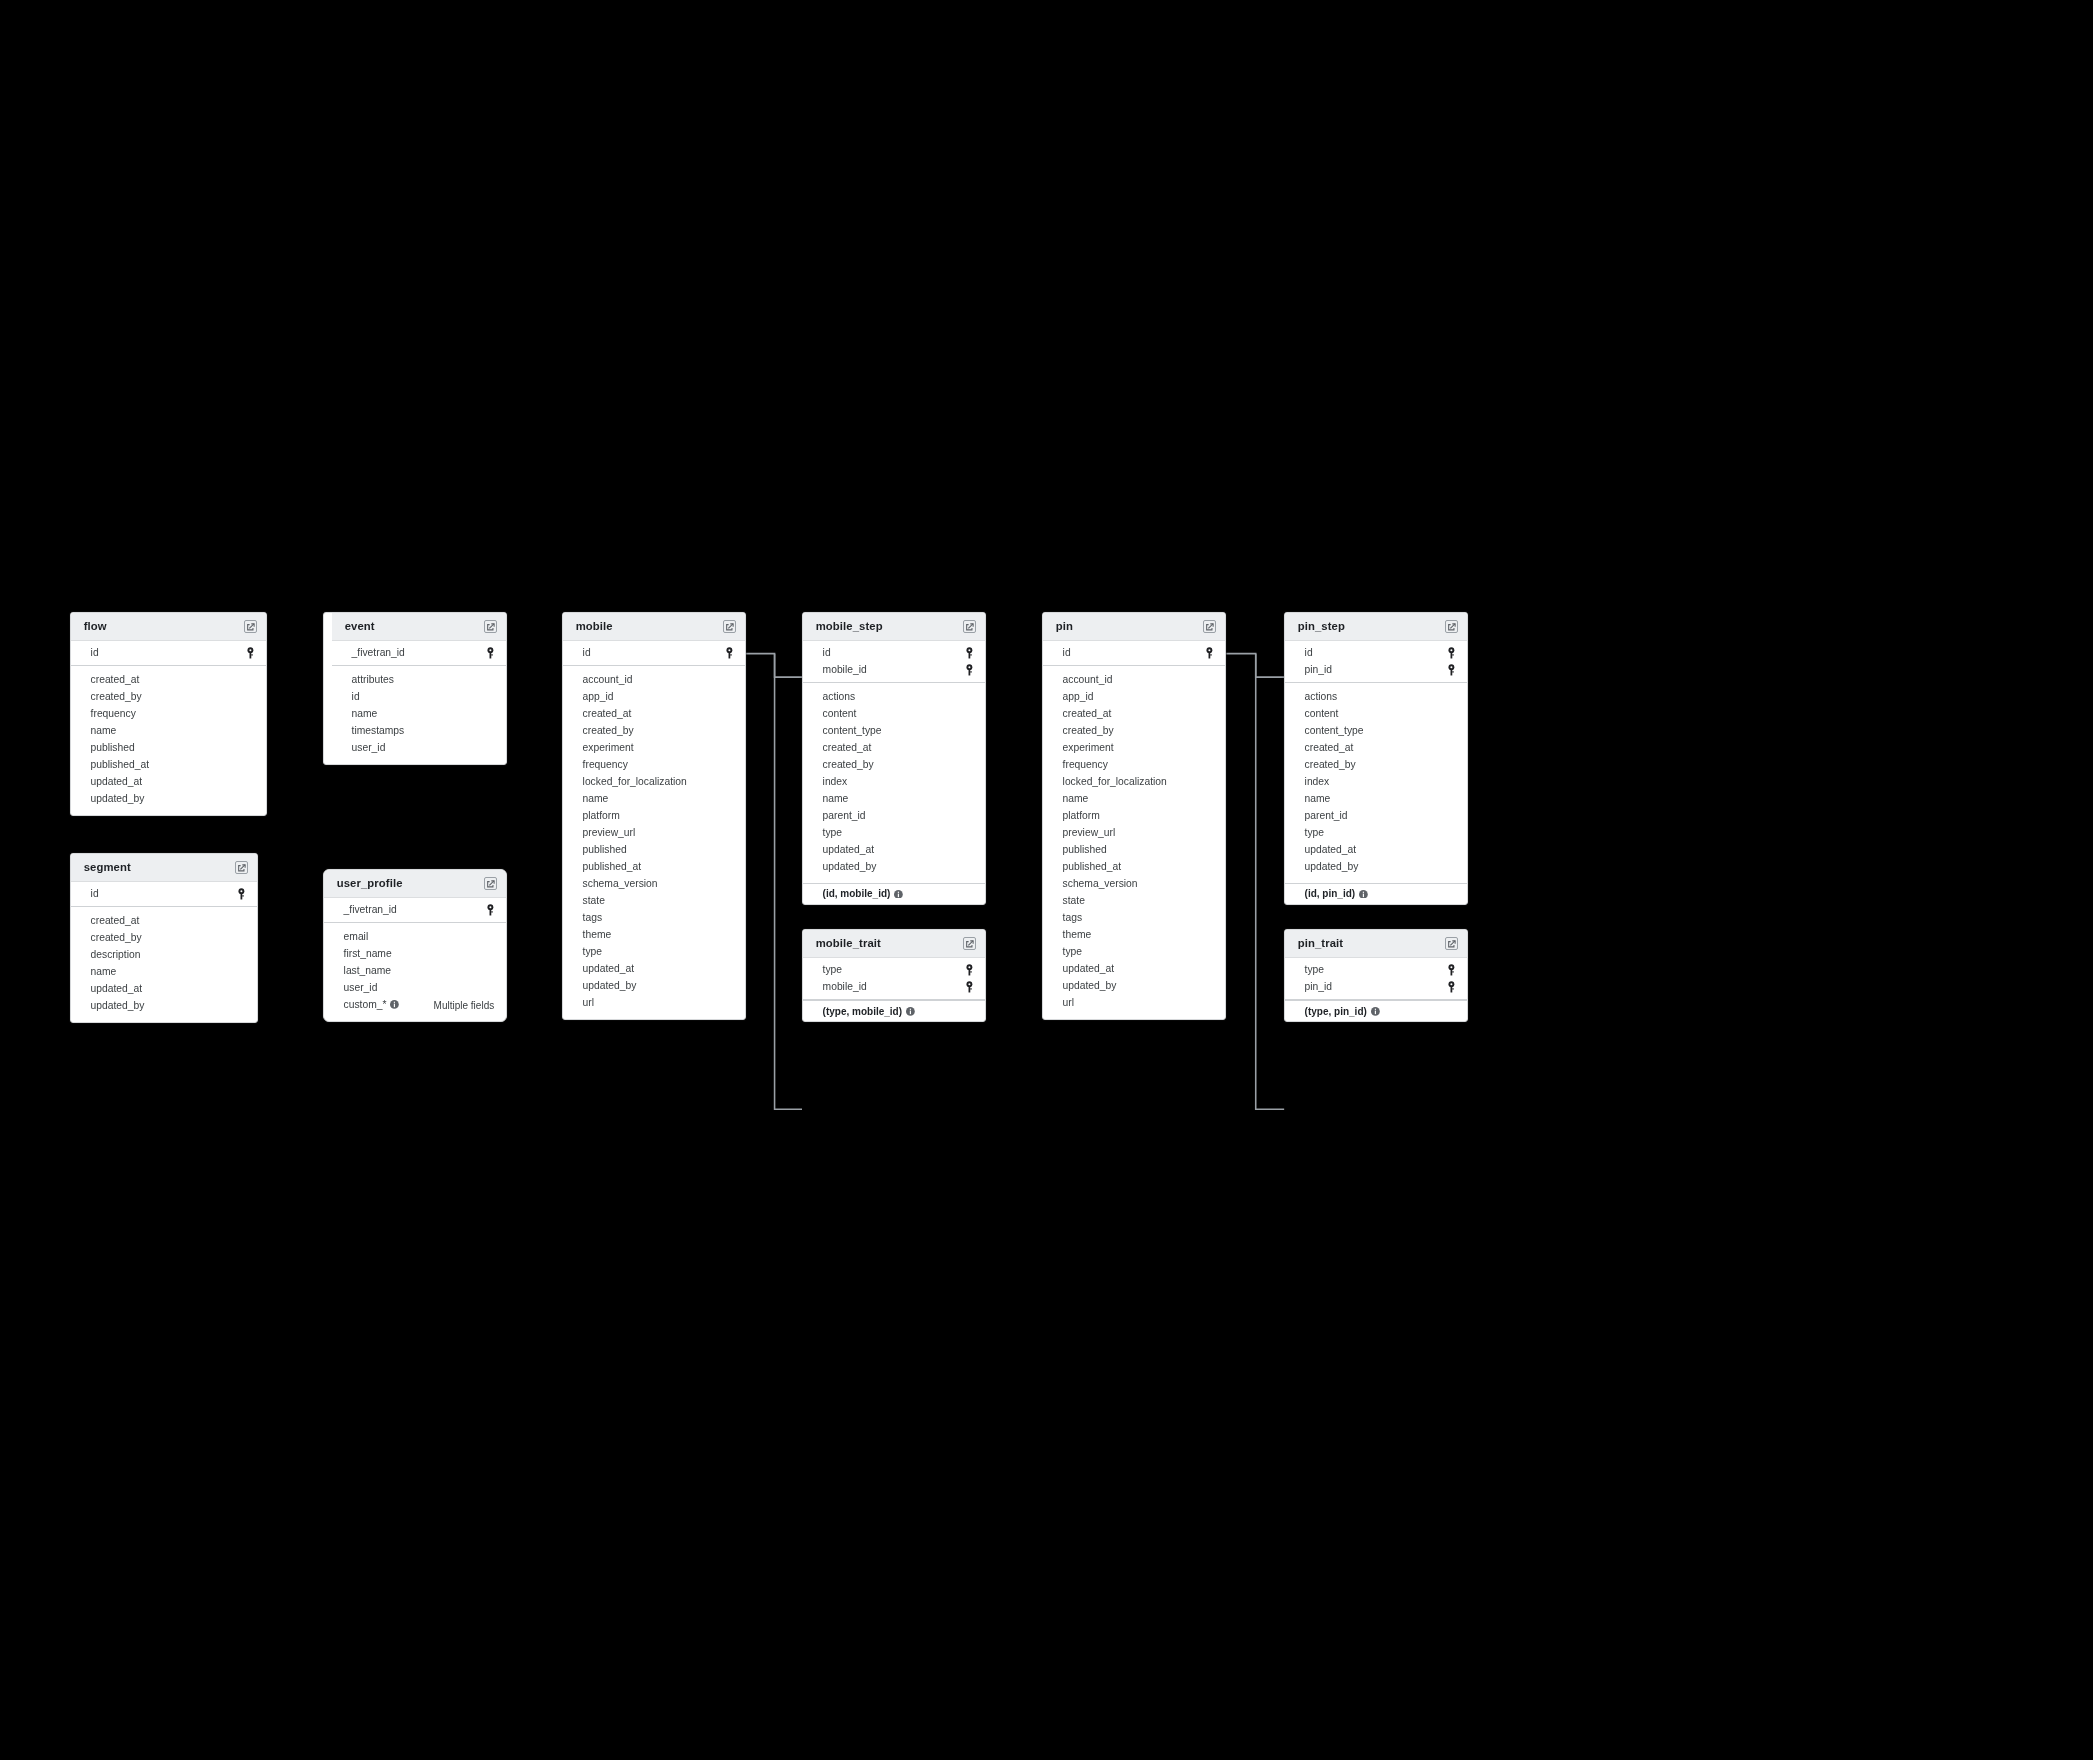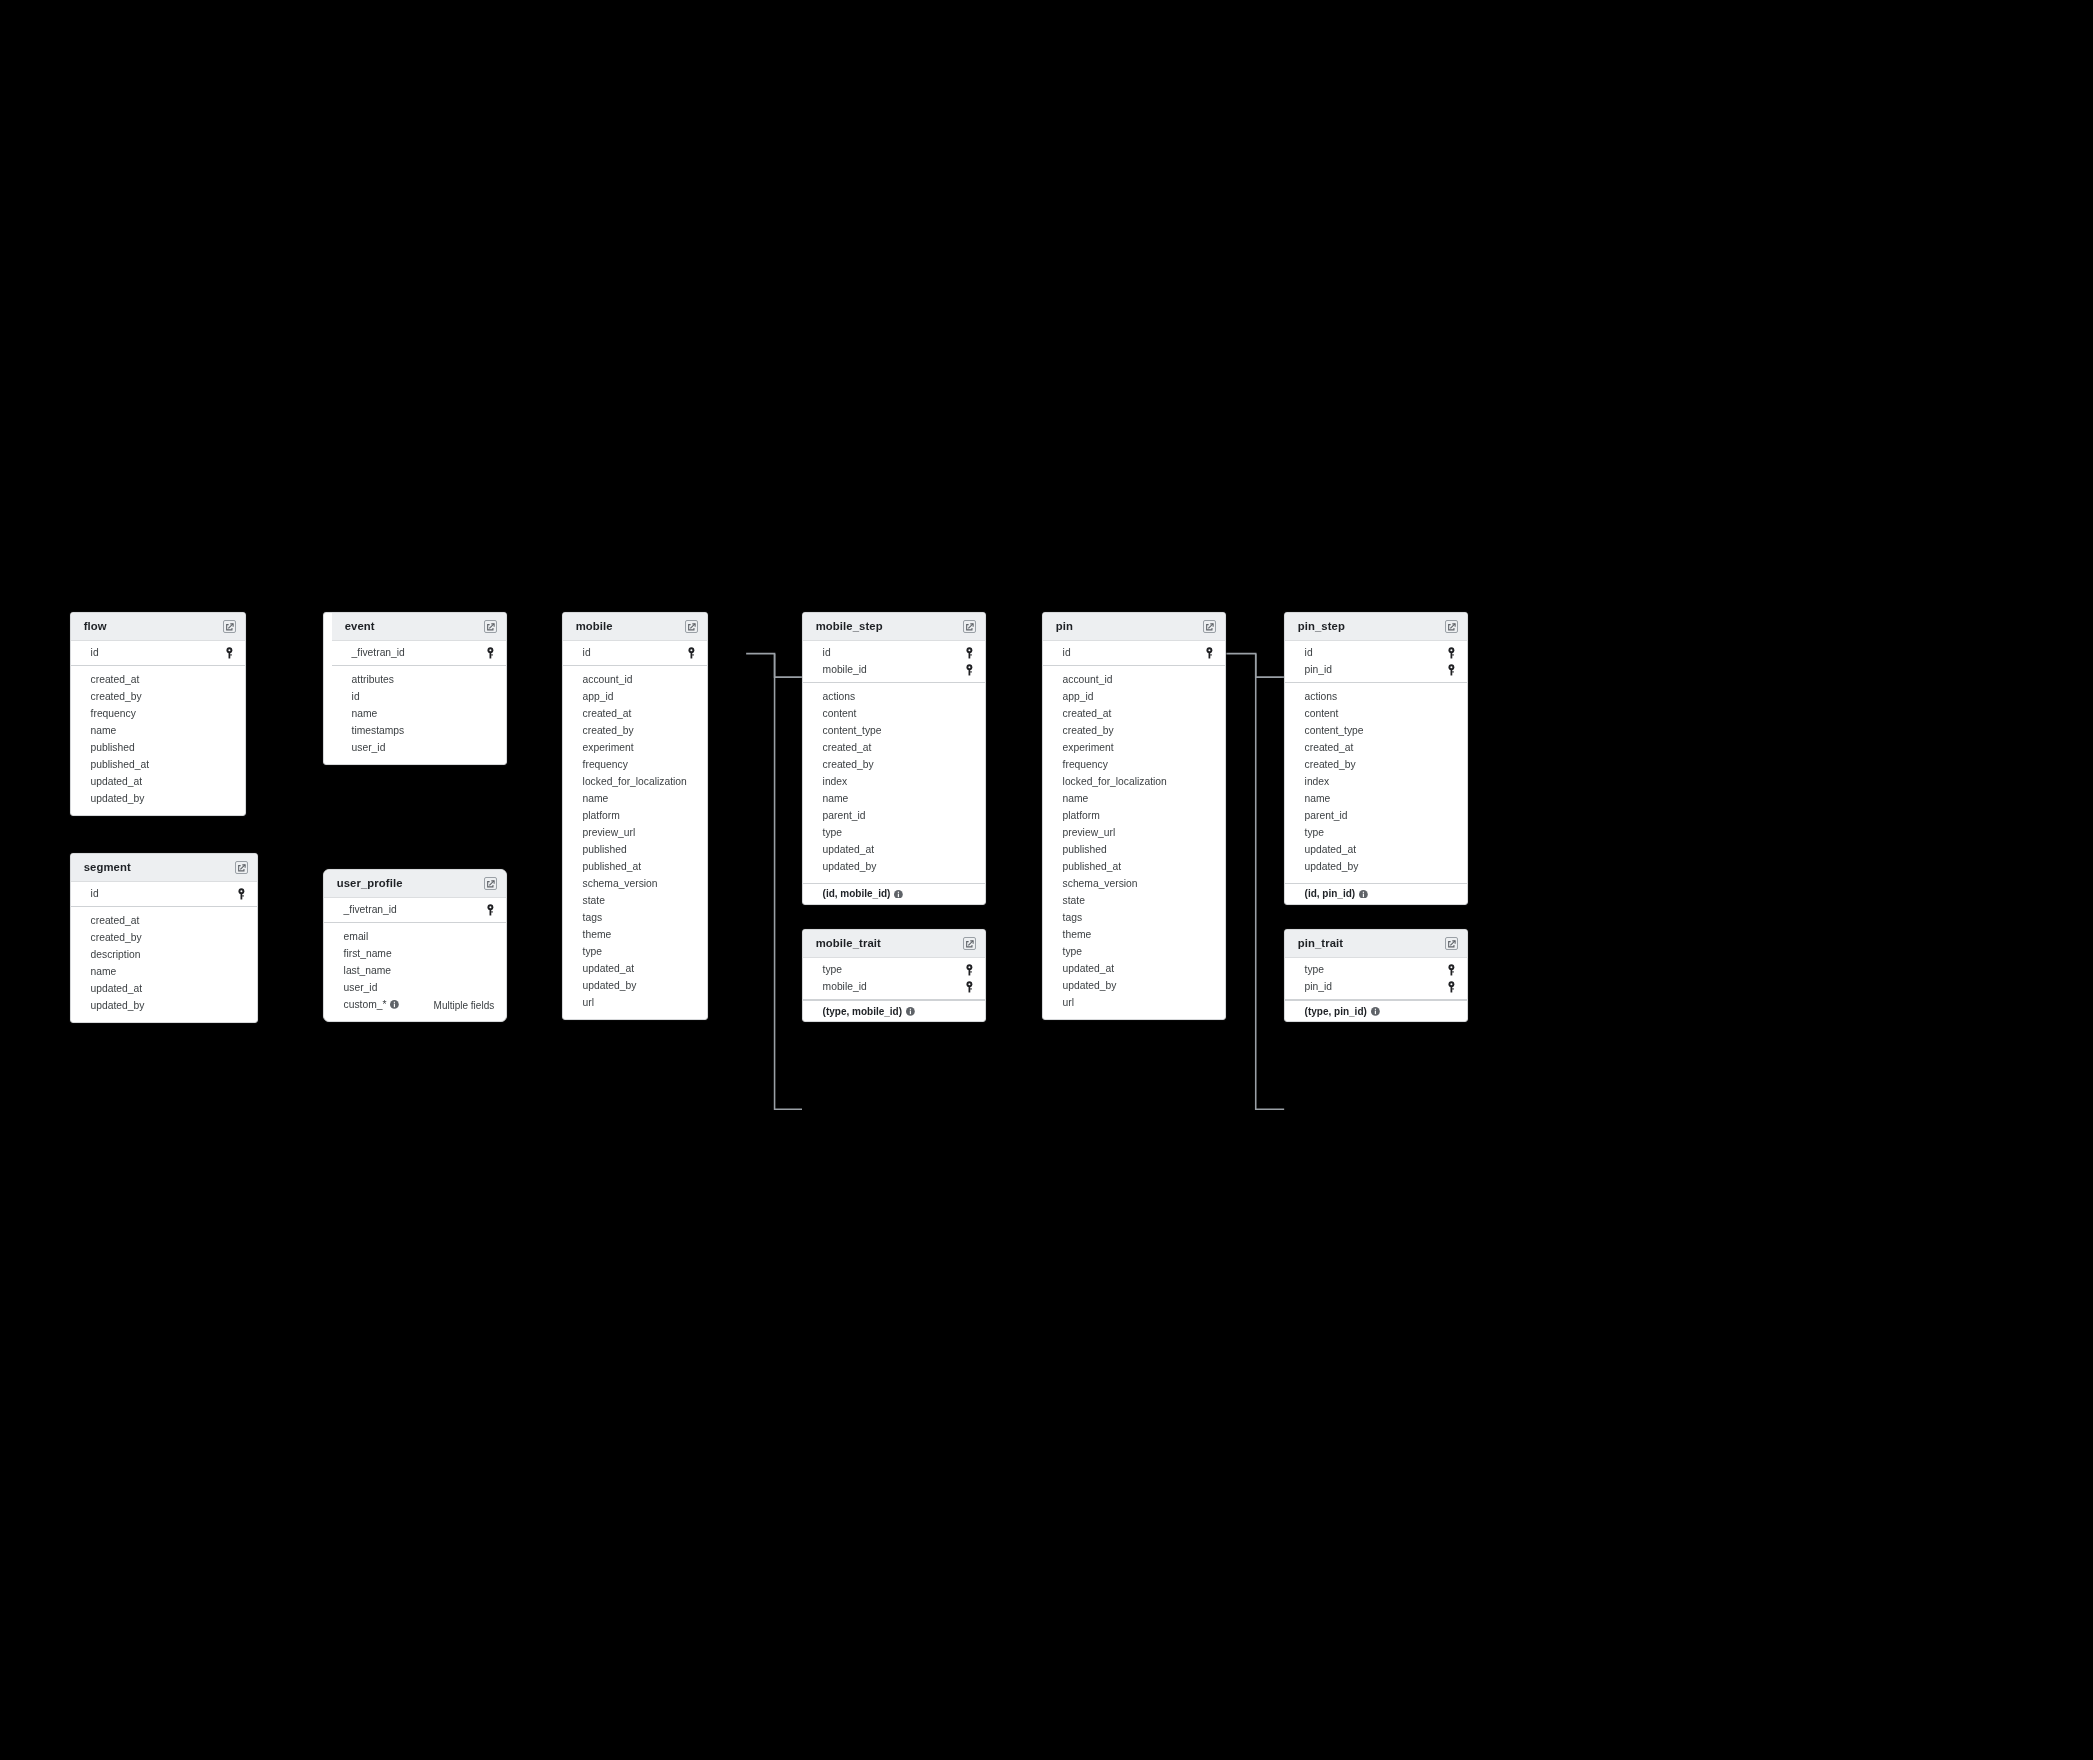--- a/index.html
+++ b/index.html
@@ -124,21 +124,21 @@
 <body>
 
 <div id="canvas">
   <svg id="connectors" viewBox="0 0 2136 1796" xmlns="http://www.w3.org/2000/svg">
       <path d="M 761 667 L 790 667 L 790 691 L 818 691" fill="none" stroke="#9aa0a6" stroke-width="1.6"></path>
       <path d="M 790 667 L 790 1132 L 818 1132" fill="none" stroke="#9aa0a6" stroke-width="1.6"></path>
       <path d="M 1251 667 L 1281 667 L 1281 691 L 1310 691" fill="none" stroke="#9aa0a6" stroke-width="1.6"></path>
       <path d="M 1281 667 L 1281 1132 L 1310 1132" fill="none" stroke="#9aa0a6" stroke-width="1.6"></path>
     </svg>
   <div id="tables-layer">
-      <div class="erd-table" style="left: 70px; top: 612px; width: 176px;">
+      <div class="erd-table" style="left: 70px; top: 612px; width: 197px;">
         <div class="tbl-header">
           <span class="tbl-title">flow</span>
           <span class="ext-icon">
             <svg width="9.8" height="9.8" viewBox="0 0 10 10">
               <path d="M3.4 6.6 L8.1 1.9" stroke="#5f6368" stroke-width="1.1" fill="none"></path>
               <path d="M5.4 1.9 H8.3 V4.8" stroke="#5f6368" stroke-width="1.1" fill="none" stroke-linejoin="miter"></path>
               <path d="M7.1 6.0 V8.0 H1.7 V2.7 H3.7" stroke="#5f6368" stroke-width="1.1" fill="none"></path>
             </svg>
           </span>
         </div>
@@ -213,21 +213,21 @@
             <span class="row-name">name</span>
           </div>
           <div class="tbl-row">
             <span class="row-name">timestamps</span>
           </div>
           <div class="tbl-row">
             <span class="row-name">user_id</span>
           </div>
         </div>
       </div>
-      <div class="erd-table" style="left: 562px; top: 612px; width: 146px;">
+      <div class="erd-table" style="left: 562px; top: 612px; width: 184px;">
         <div class="tbl-header">
           <span class="tbl-title">mobile</span>
           <span class="ext-icon">
             <svg width="9.8" height="9.8" viewBox="0 0 10 10">
               <path d="M3.4 6.6 L8.1 1.9" stroke="#5f6368" stroke-width="1.1" fill="none"></path>
               <path d="M5.4 1.9 H8.3 V4.8" stroke="#5f6368" stroke-width="1.1" fill="none" stroke-linejoin="miter"></path>
               <path d="M7.1 6.0 V8.0 H1.7 V2.7 H3.7" stroke="#5f6368" stroke-width="1.1" fill="none"></path>
             </svg>
           </span>
         </div>

